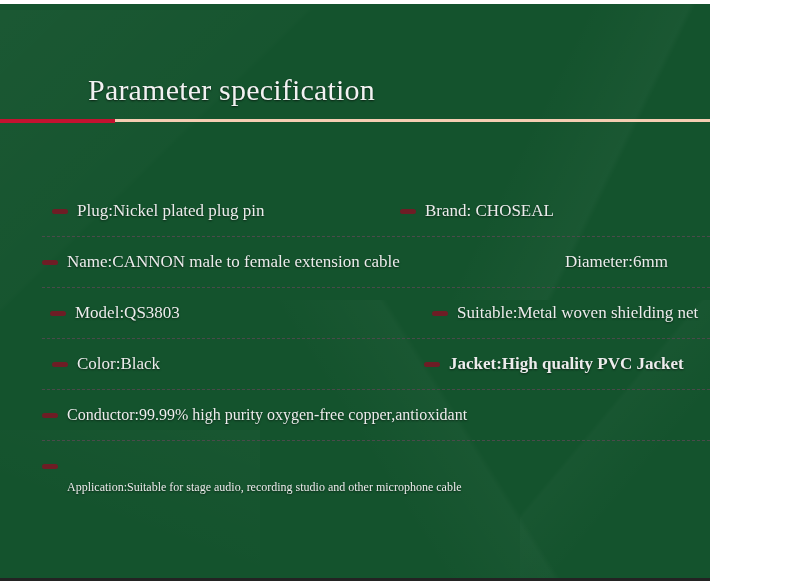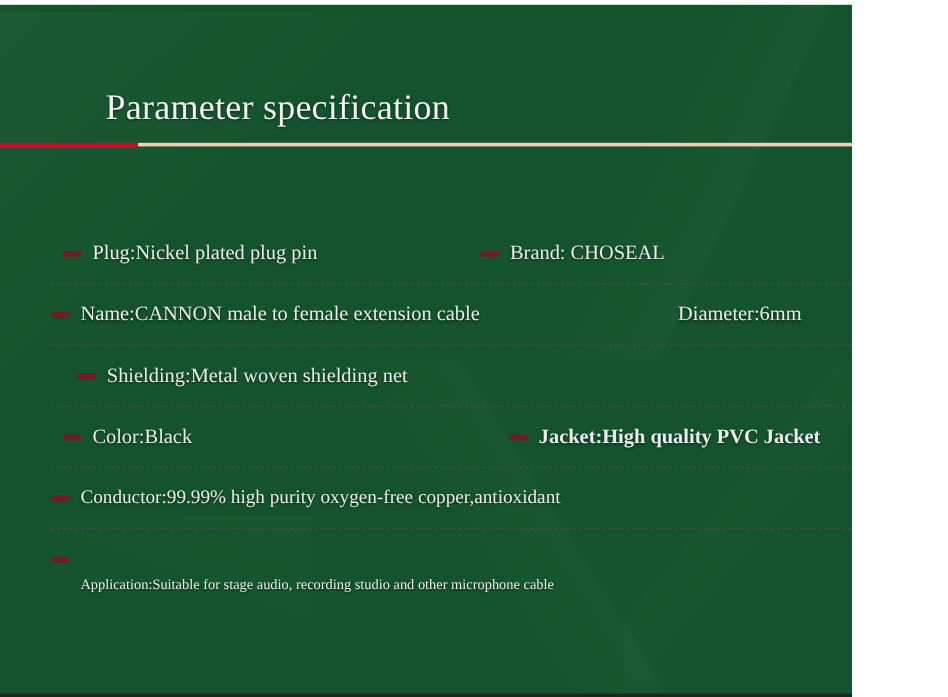--- a/index.html
+++ b/index.html
@@ -209,23 +209,27 @@
         <span class="dash"></span>
         <span class="txt">Name:CANNON male to female extension cable</span>
       </div>
       <div class="cell cell-right r-off-1">
         <span class="dash dash-hidden"></span>
         <span class="txt">Diameter:6mm</span>
       </div>
     </div>
 
     <div class="spec-row">
+      <div class="cell cell-left indent-2">
+        <span class="dash"></span>
+        <span class="txt">Model:QS3803</span>
+      </div>
       <div class="cell cell-right r-off-2">
         <span class="dash"></span>
-        <span class="txt">Shielding:Metal woven shielding net</span>
+        <span class="txt">Suitable:Metal woven shielding net</span>
       </div>
     </div>
 
     <div class="spec-row">
       <div class="cell cell-left indent-3">
         <span class="dash"></span>
         <span class="txt">Color:Black</span>
       </div>
       <div class="cell cell-right r-off-3">
         <span class="dash"></span>

